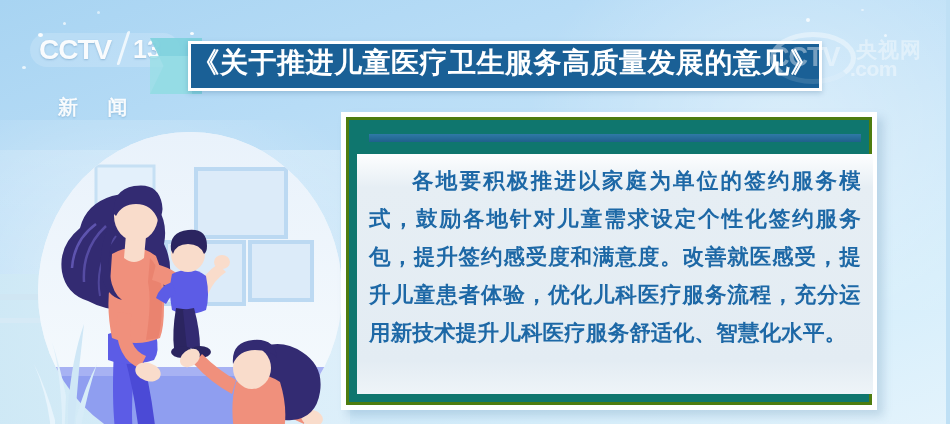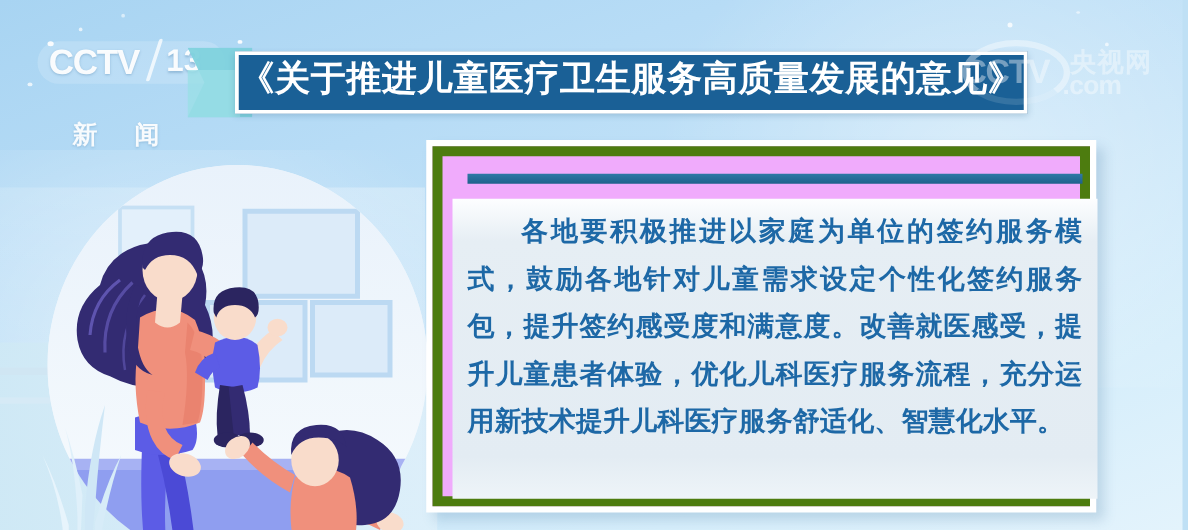--- a/index.html
+++ b/index.html
@@ -168,22 +168,22 @@
   #text-card {
     position: absolute;
     left: 341px; top: 112px;
     width: 536px; height: 298px;
     background: #ffffff;
     box-shadow: 6px 6px 9px rgba(70,120,160,0.22);
   }
   #text-card .inner-frame {
     position: absolute;
     left: 5px; top: 5px; right: 5px; bottom: 5px;
-    border: 8px solid #4d7c0f;
-    background: #f0abfc;
+    border: 3px solid #4d7c0f;
+    background: #0f766e;
     padding-left: 44px;
   }
   #text-card .accent-bar {
     position: absolute;
     left: 20px; top: 14px;
     width: 492px; height: 8px;
     background: linear-gradient(180deg, #2f79a6 0%, #1f608c 100%);
   }
   #text-card .body-panel {
     position: absolute;

